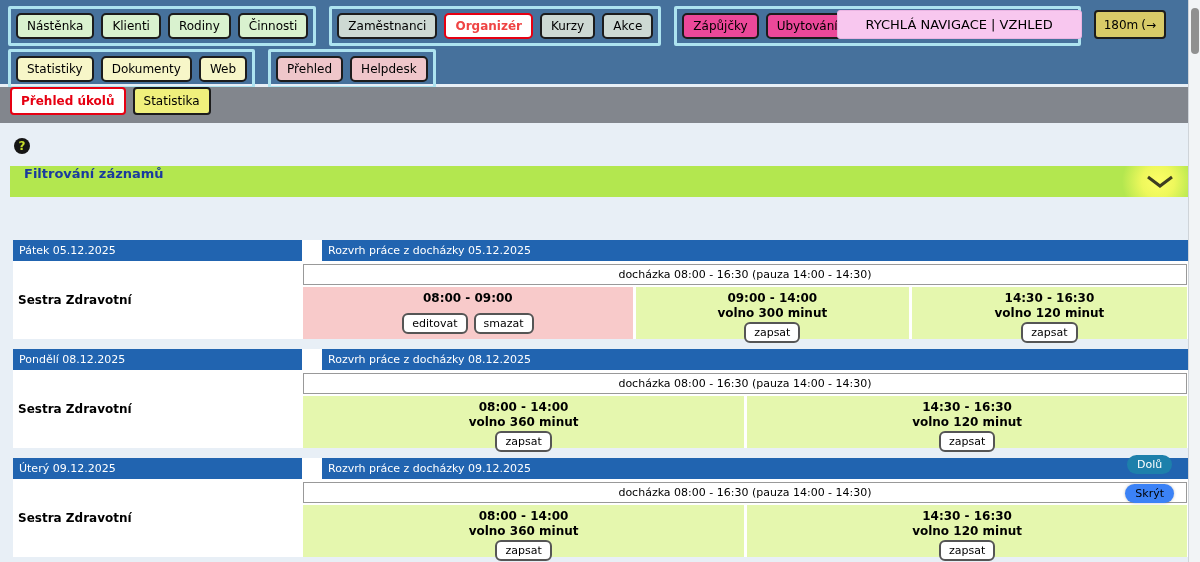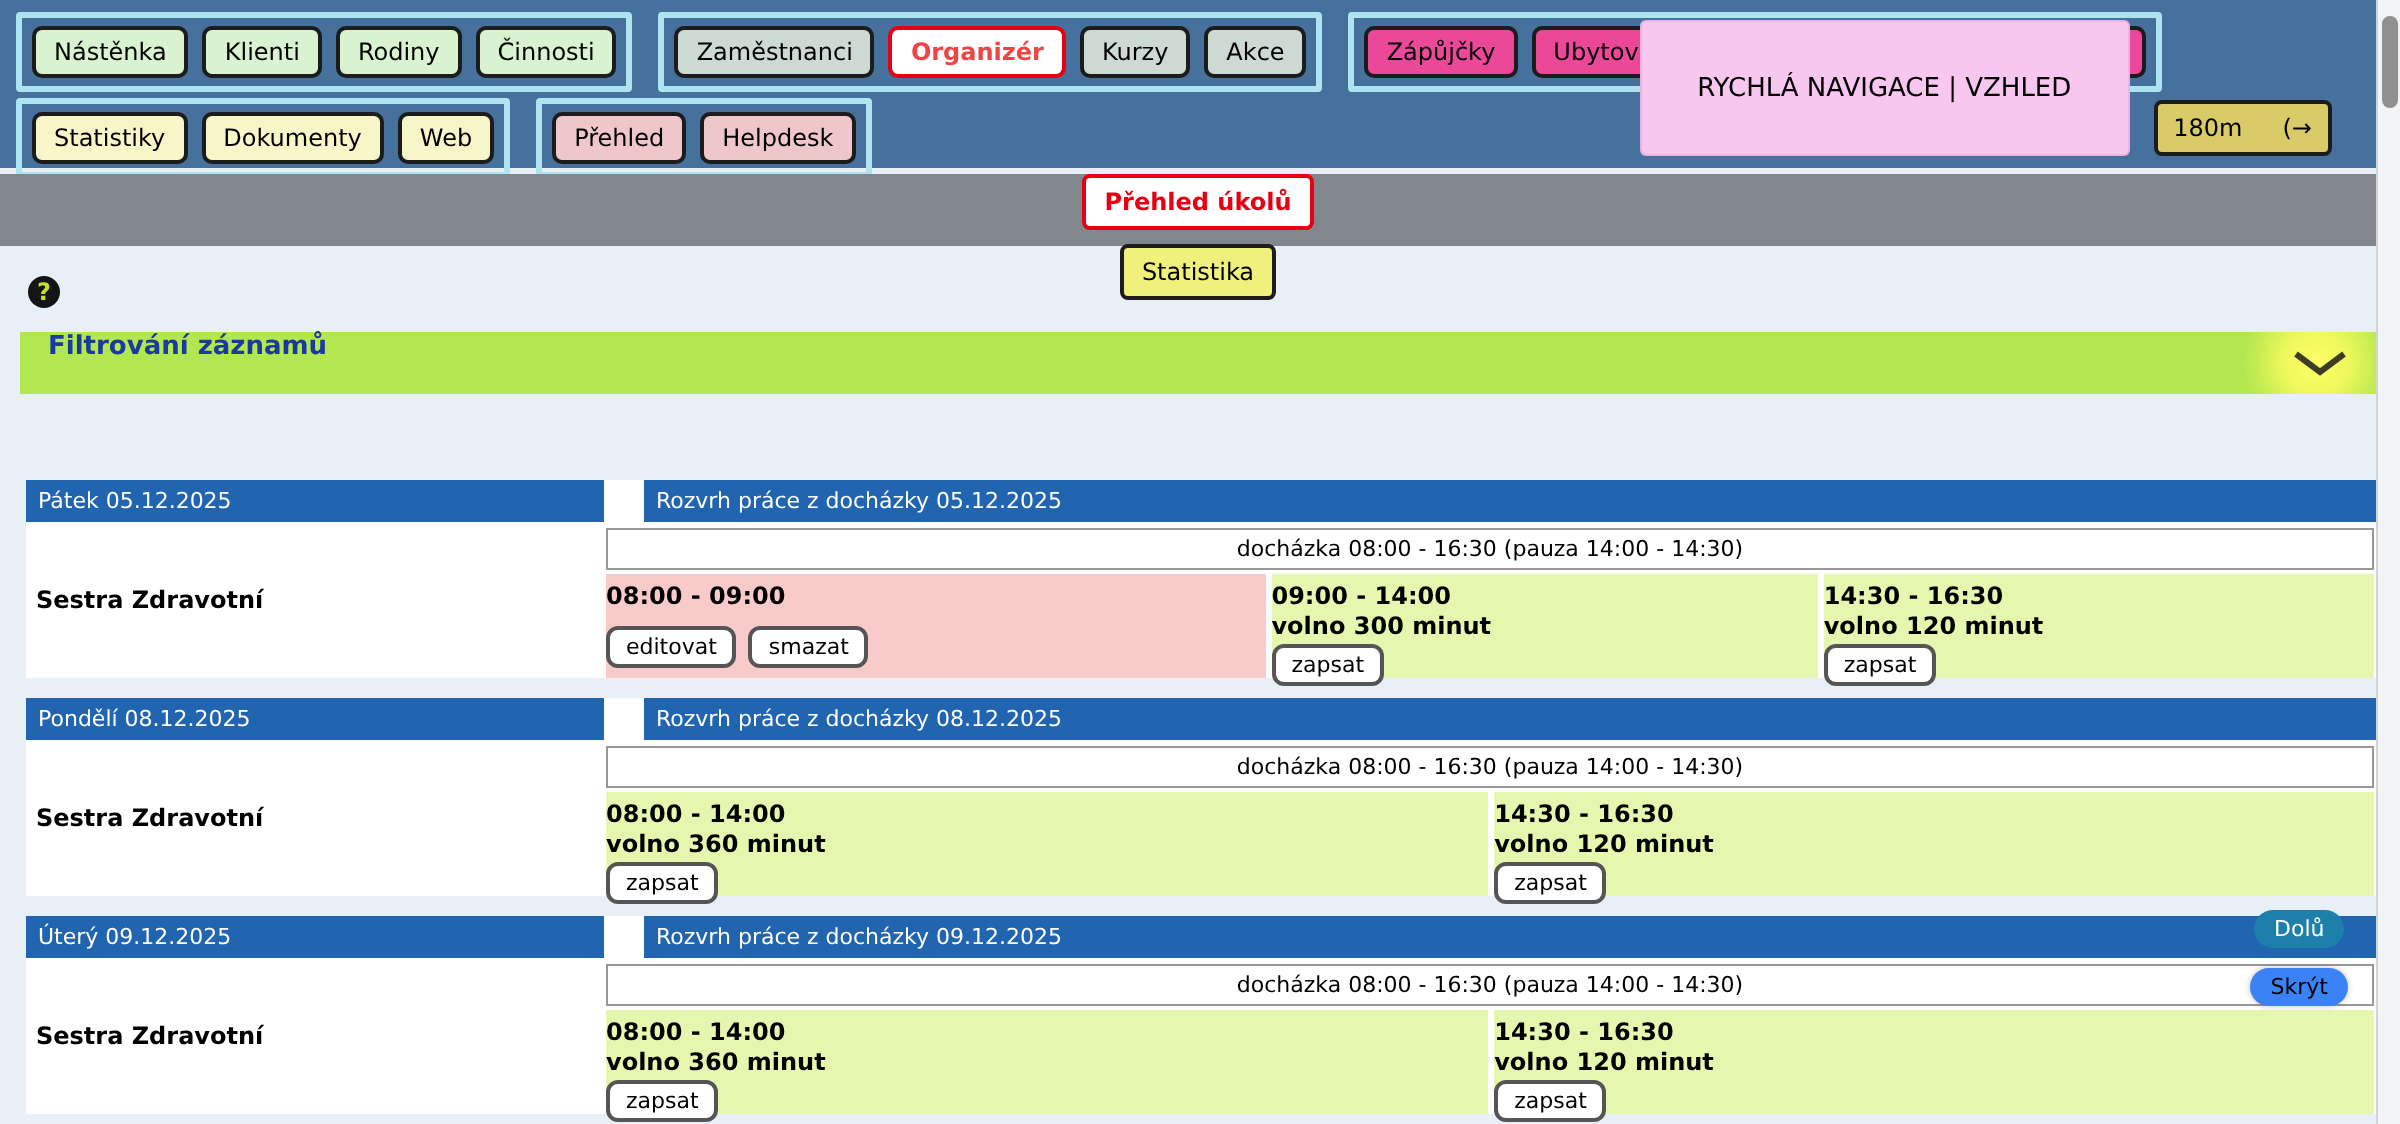--- a/index.html
+++ b/index.html
@@ -16,23 +16,23 @@
   .nav-group{display:flex;gap:7px;padding:4px 5px;border:3px solid #aee4f0;margin-right:13px;border-radius:2px;align-items:flex-end;}
   .nav-btn{font-size:12px;padding:4px 9px;border:2px solid #1c1c1c;border-radius:5px;cursor:pointer;white-space:nowrap;background:#fff;font-family:inherit;}
   .g-green .nav-btn{background:#d9f2cf;}
   .g-teal  .nav-btn{background:#cdd9d3;}
   .g-tan   .nav-btn{background:#ec4899;}
   .g-yellow .nav-btn{background:#f7f6c8;}
   .g-pink  .nav-btn{background:#efc6ca;}
   .nav-btn.active{background:#fff;color:#ef4444;border-color:#e60012;font-weight:bold;}
   .nav-right{position:absolute;top:10px;right:22px;display:flex;gap:12px;align-items:stretch;}
   .quick-nav{background:#f8c7ef;padding:6px 28px;font-size:13px;border-radius:3px;border:1px solid #eab4e2;cursor:pointer;display:flex;align-items:center;font-family:inherit;}
-  .timer-btn{background:#d8cb68;border:2px solid #1c1c1c;border-radius:4px;padding:5px 8px;font-size:12px;cursor:pointer;display:flex;align-items:center;gap:20px;font-family:inherit;margin-top:40px;}
-  
-  .tabbar{position:absolute;top:87px;left:0;width:1188px;height:36px;background:#82868d;display:flex;align-items:center;padding-left:10px;gap:7px;box-sizing:border-box;flex-direction:column;}
+  .timer-btn{background:#d8cb68;border:2px solid #1c1c1c;border-radius:4px;padding:5px 8px;font-size:12px;cursor:pointer;display:flex;align-items:center;gap:3px;font-family:inherit;}
+  
+  .tabbar{position:absolute;top:87px;left:0;width:1188px;height:36px;background:#82868d;display:flex;align-items:flex-start;padding-left:10px;gap:7px;box-sizing:border-box;}
   .tab{font-size:12px;padding:5px 9px;border-radius:4px;border:2px solid #1c1c1c;background:#f0f07c;cursor:pointer;font-family:inherit;}
   .tab.active{background:#fff;color:#e60012;border-color:#e60012;font-weight:bold;}
   
   .help{position:absolute;top:138px;left:14px;width:16px;height:16px;border-radius:50%;background:#151515;color:#c6dd2c;font-size:12px;font-weight:bold;text-align:center;line-height:16px;cursor:pointer;}
   
   .filterbar{position:absolute;top:166px;left:10px;width:1178px;height:31px;box-sizing:border-box;
     background:radial-gradient(circle 36px at calc(100% - 30px) 50%, #fdff66 0%, #eef85c 45%, rgba(179,231,79,0) 100%), #b3e74f;
     display:flex;justify-content:space-between;padding:0 14px;cursor:pointer;}
   .filter-title{color:#1a3a9e;font-weight:bold;font-size:13px;}
   .chevron{display:flex;align-items:center;cursor:pointer;}
@@ -41,21 +41,21 @@
   .day{margin-bottom:10px;}
   .day-header{display:flex;gap:20px;background:#fff;}
   .hc{background:#2164b0;color:#fff;font-size:11px;padding:4px 6px;box-sizing:border-box;}
   .hc-left{width:289px;flex:0 0 289px;}
   .hc-right{flex:1;}
   .day-body{display:flex;background:#fff;}
   .body-left{width:289px;flex:0 0 289px;display:flex;align-items:center;padding-left:5px;font-weight:bold;font-size:12px;box-sizing:border-box;}
   .body-right{flex:1;padding:3px 1px 0 1px;}
   .attendance{border:1px solid #999;background:#fff;font-size:11px;text-align:center;padding:3px 0;margin-bottom:2px;}
   .blocks{display:flex;gap:3px;}
-  .block{height:52px;display:flex;flex-direction:column;align-items:flex-start;padding-top:4px;box-sizing:border-box;}
+  .block{height:52px;display:flex;flex-direction:column;align-items:center;padding-top:4px;box-sizing:border-box;}
   .block.work{background:#f8caca;justify-content:space-between;padding-bottom:5px;}
   .block.free{background:#e5f7ae;}
   .btime{font-size:12px;font-weight:bold;}
   .bnote{font-size:12px;font-weight:bold;margin-top:1px;}
   .actions{display:flex;gap:6px;margin-top:2px;}
   .act-btn{background:#fff;border:2px solid #555;border-radius:6px;font-size:11px;padding:2px 8px;cursor:pointer;font-family:inherit;}
   
   .float-btns{position:absolute;top:455px;right:26px;display:flex;flex-direction:column;align-items:center;gap:10px;z-index:10;}
   .fbtn{font-size:11px;padding:3px 10px;border-radius:11px;cursor:pointer;border:none;font-family:inherit;}
   .fbtn.down{background:#1d80ab;color:#fff;}

